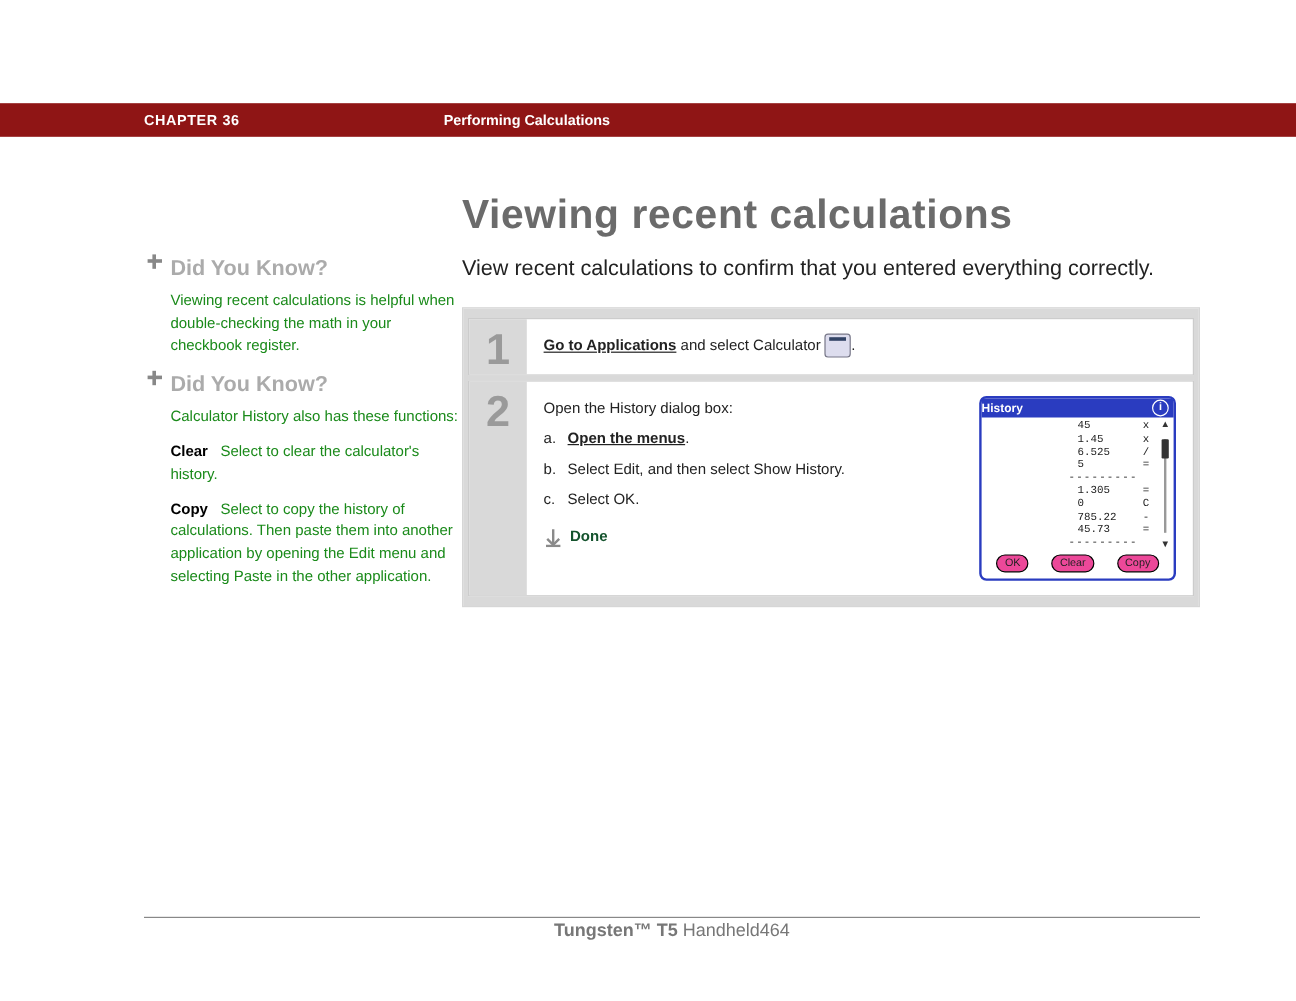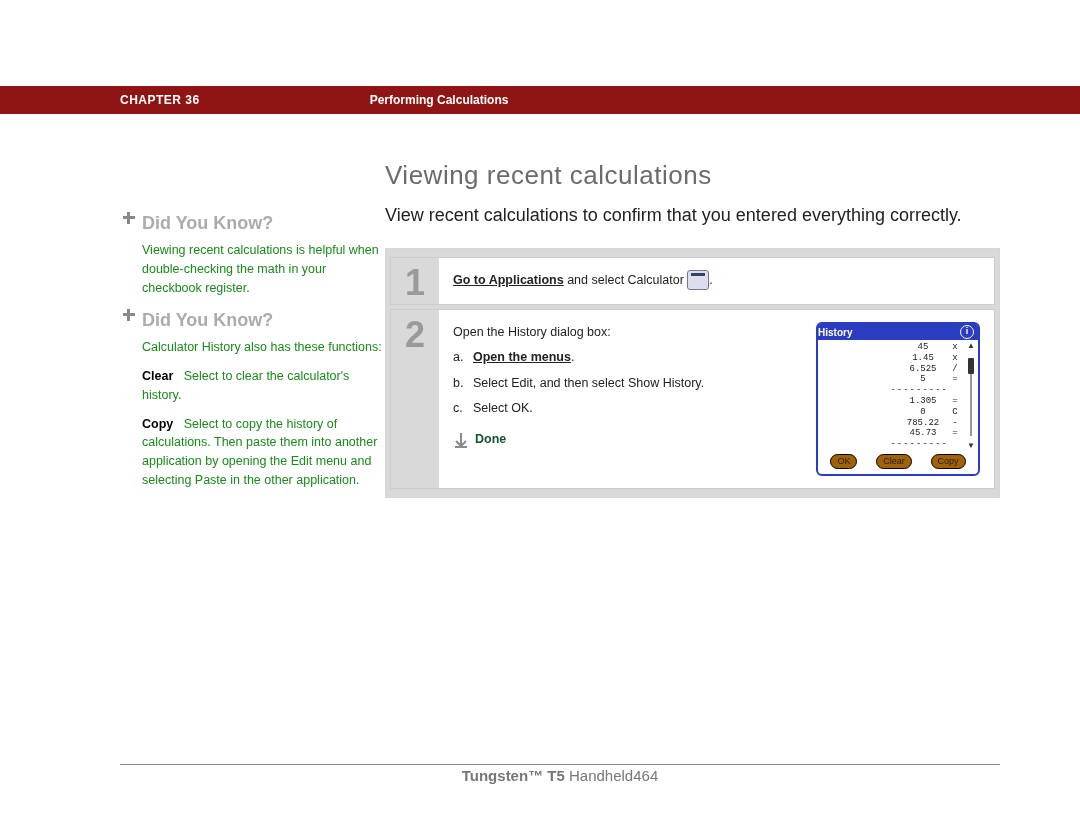--- a/index.html
+++ b/index.html
@@ -10,21 +10,21 @@
   .sidebar{width:265px;font-size:12.5px;line-height:1.5}
   .dyk{display:flex;align-items:flex-start;margin:10px 0 4px}
   .dyk .plus{width:18px;height:18px;position:relative;flex:none;margin-right:4px;margin-top:-1px}
   .dyk .plus::before,.dyk .plus::after{content:"";position:absolute;background:#888}
   .dyk .plus::before{left:3px;right:3px;top:7px;height:3px}
   .dyk .plus::after{top:3px;bottom:3px;left:7px;width:3px}
   .dyk-label{font-weight:bold;color:#ababab;font-size:18px}
   .green{color:#1a8a1a}
   .sidebar p{margin:0 0 10px;padding-left:22px}
   .main{flex:1}
-  h1{font-weight:normal;font-size:26px;color:#6b6b6b;margin:0 0 14px;letter-spacing:.5px}
+  h1{font-weight:bold;font-size:34px;color:#6b6b6b;margin:0 0 14px;letter-spacing:.5px}
   .intro{font-size:18px;margin:0 0 22px}
   .stepbox{border:1px solid #d6d6d6;background:#fdfdfd}
   .gray{background:#d9d9d9;padding:4px}
   .steprow{display:flex;align-items:stretch;border:1px solid #ccc;background:#fff;margin:4px 0}
   .num{width:48px;font-size:36px;font-weight:bold;color:#9a9a9a;text-align:center;font-family:Arial,sans-serif;background:#d9d9d9;padding-top:4px}
   .steptext{flex:1;padding:12px 14px;font-size:12.5px;line-height:1.7;display:flex;align-items:flex-start}
   .steptext .txt{flex:1}
   .calcicon{display:inline-block;width:20px;height:18px;background:#dde;border:1px solid #778;border-radius:3px;vertical-align:middle;position:relative;top:-1px}
   .calcicon::after{content:"";position:absolute;left:3px;right:3px;top:2px;height:3px;background:#346}
   .bold{font-weight:bold}
@@ -32,28 +32,28 @@
   .sub{display:flex;margin:4px 0}
   .sub .let{width:20px;flex:none}
   .done{display:flex;align-items:center;margin-top:10px;color:#14532d;font-weight:bold}
   .done svg{margin-right:6px}
   .histbox{width:160px;border:2px solid #2a3cc0;border-radius:6px;margin-left:12px;background:#fff;font-family:Arial;flex:none}
   .histbar{background:#2a3cc0;color:#fff;font-size:10px;font-weight:bold;display:flex;align-items:center;justify-content:flex-start;height:16px;position:relative;border-radius:3px 3px 0 0}
   .histbar .info{position:absolute;right:4px;top:1px;width:12px;height:12px;border:1px solid #fff;border-radius:50%;font-size:9px;line-height:11px;text-align:center}
   .histbody{display:flex;padding:2px 2px 0}
   .histlist{flex:1;font-family:"Courier New",monospace;font-size:9px;line-height:1.2;text-align:right;padding-right:2px}
   .histlist .row{display:flex;justify-content:flex-end}
-  .histlist .v{min-width:50px;text-align:center}
+  .histlist .v{min-width:50px;text-align:left}
   .histlist .o{width:14px;text-align:center}
   .scroll{width:10px;margin-left:2px;position:relative}
   .scroll::before{content:"";position:absolute;top:16px;bottom:14px;left:4px;width:2px;background:#999}
   .scroll .up,.scroll .dn{font-size:8px;color:#333;text-align:center;line-height:1}
   .scroll .thumb{position:absolute;top:16px;left:2px;width:6px;height:16px;background:#333;border-radius:1px}
   .histbtns{display:flex;justify-content:space-around;padding:4px 3px 5px}
-  .pill{border:1px solid #000;border-radius:8px;padding:0 6px;font-size:9px;line-height:13px;background:#a16207}
+  .pill{border:1px solid #000;border-radius:8px;padding:0 6px;font-size:9px;line-height:13px;background:#ec4899}
   .dash{letter-spacing:1px}
   .footer{position:absolute;bottom:50px;left:120px;right:80px;border-top:1px solid #888;padding-top:2px;display:flex;justify-content:center;font-size:15px;color:#777}
 </style>
 </head>
 <body>
 
 <div class="banner">
   <span class="chap">CHAPTER 36</span>
   <span class="title">Performing Calculations</span>
 </div>

